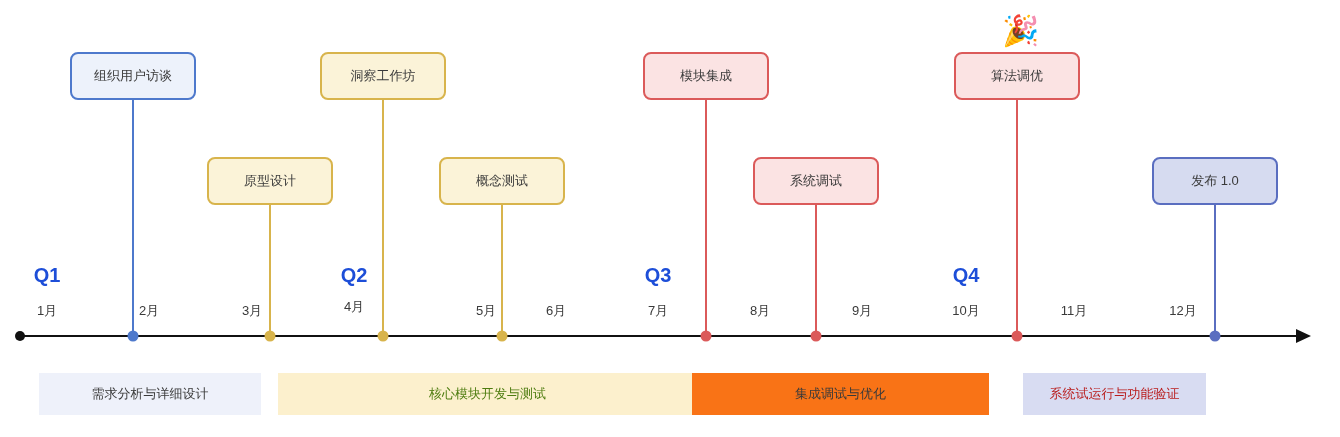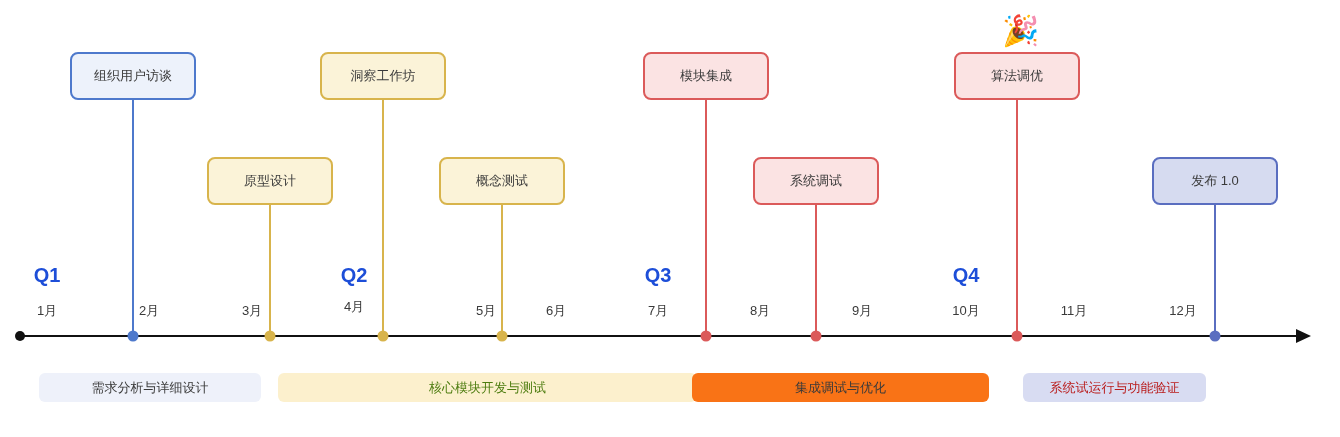--- a/index.html
+++ b/index.html
@@ -48,21 +48,21 @@
     border-width: 2px; border-style: solid; border-radius: 8px;
     display: flex; align-items: center; justify-content: center;
     font-size: 13px; color: #3a3a3a;
     box-sizing: border-box; z-index: 4; white-space: nowrap;
   }
   .emoji {
     position: absolute; transform: translateX(-50%);
     font-size: 30px; line-height: 1; z-index: 5;
   }
   .phase-bar {
-    position: absolute; top: 373px; height: 29px; border-radius: 6px;
+    position: absolute; top: 373px; height: 42px; border-radius: 0;
     display: flex; align-items: center; justify-content: center;
     font-size: 13px; z-index: 1; white-space: nowrap;
   }
 </style>
 </head>
 <body>
 
 <div id="canvas">
   <div class="axis-line" style="left:20px; top:335px; width:1276px;"></div>
   <div class="axis-start-dot" style="left:20px; top:336px;"></div>

